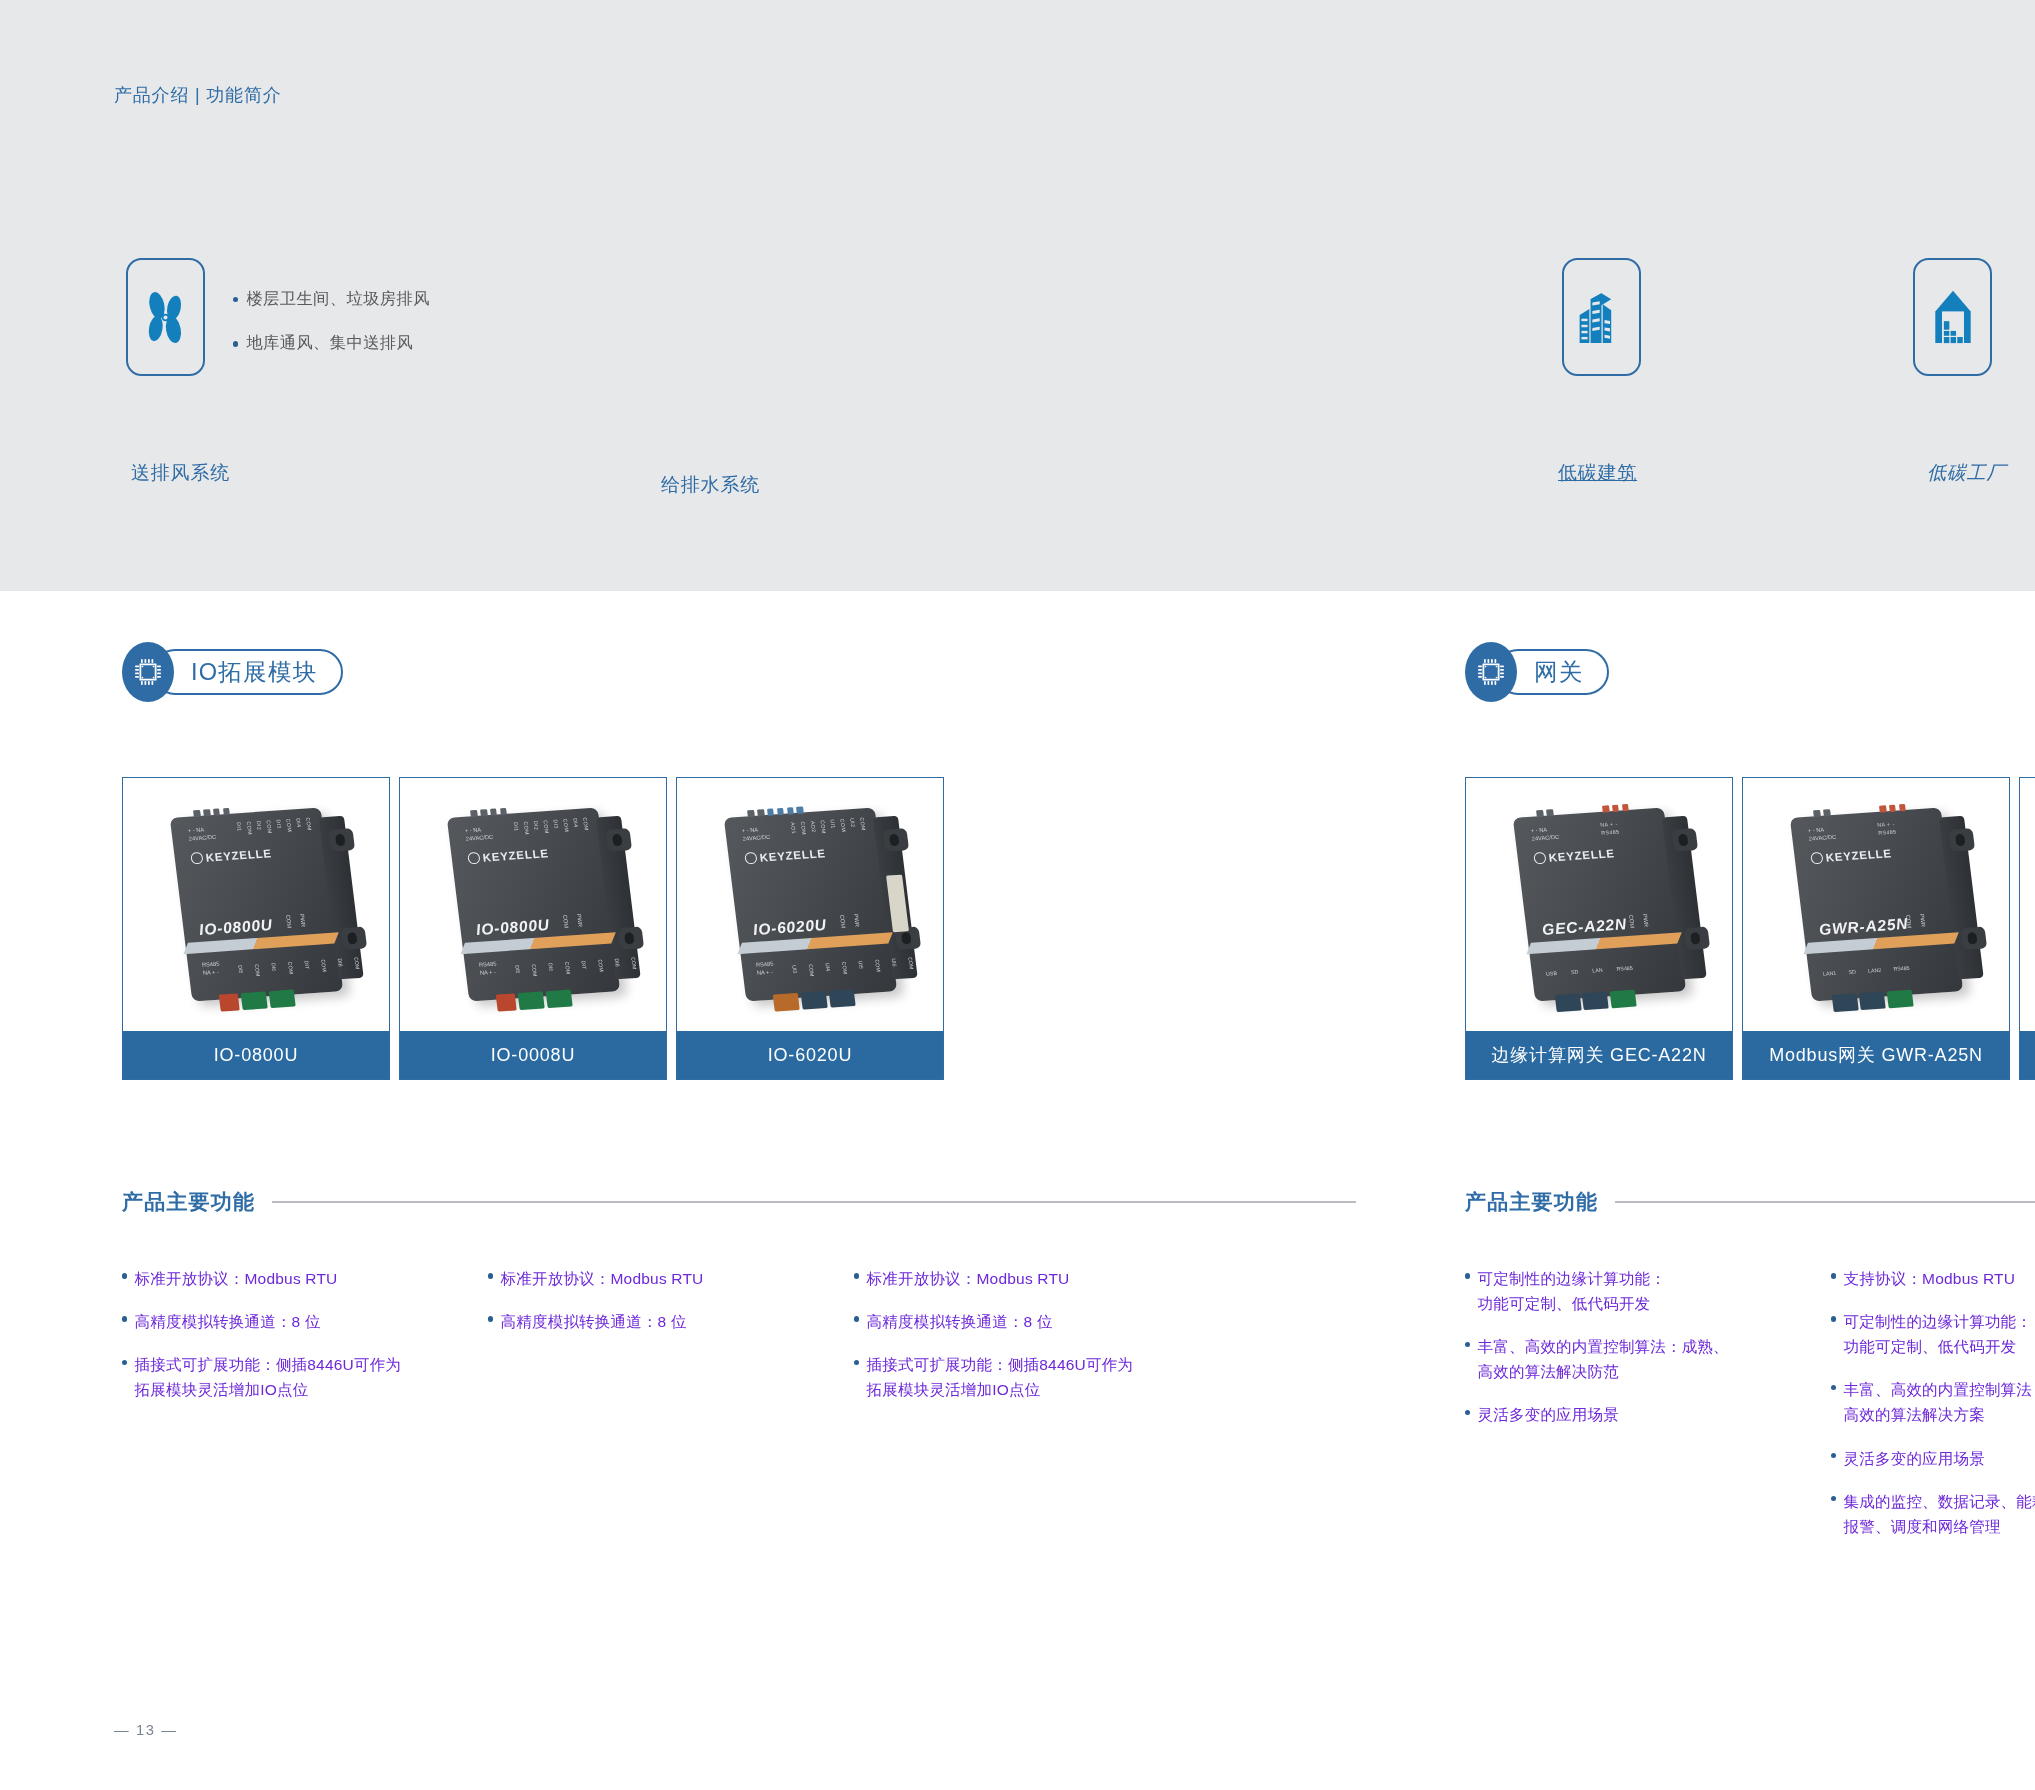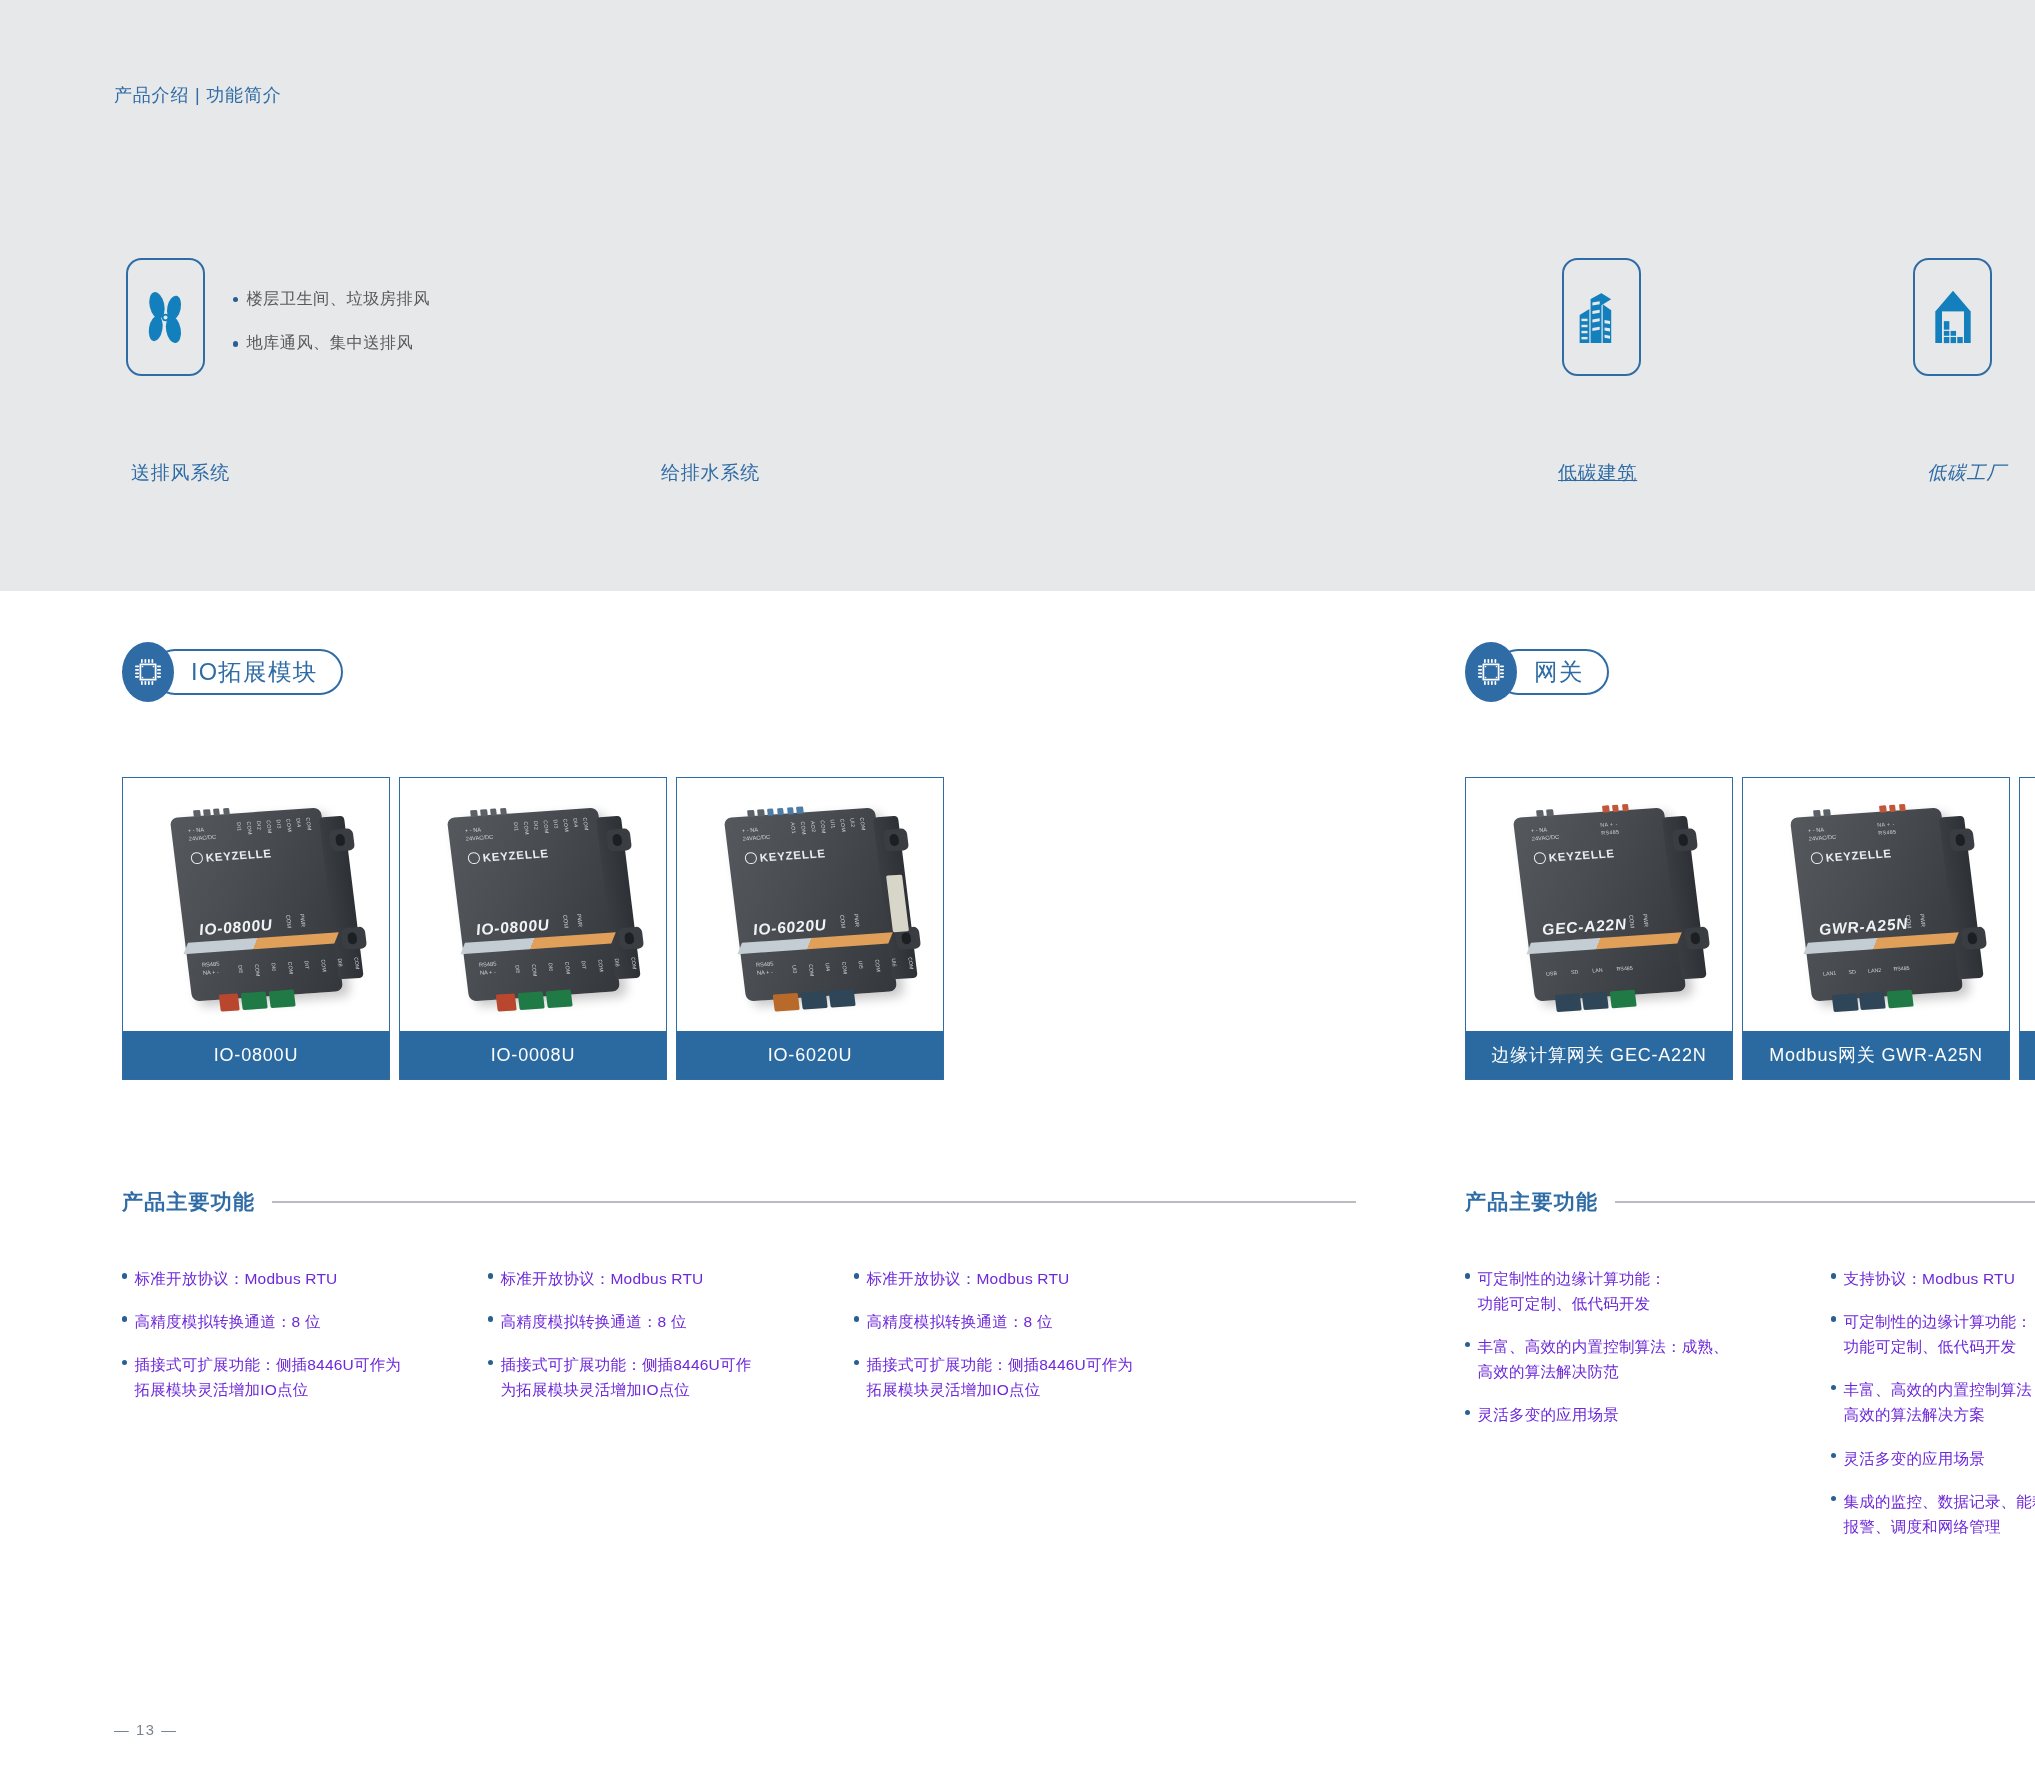--- a/index.html
+++ b/index.html
@@ -227,21 +227,21 @@
         <span>楼层卫生间、垃圾房排风</span>
       </div>
       <div class="scn-bullet">
         <span class="dot"></span>
         <span>地库通风、集中送排风</span>
       </div>
     </div>
   </div>
   <div class="scn-caption" style="left:131px;top:460px;">送排风系统</div>
 
-  <div class="scn-caption" style="left:661px;top:460px;">给排水系统</div>
+  <div class="scn-caption" style="left:661px;top:472px;">给排水系统</div>
 
   <div class="scn" style="left:1562px;top:258px;">
     <div class="scn-box">
       <span>
         <svg width="51" height="61" viewBox="0 0 84 100">
           <g fill="#1380bd">
             <path d="M6 46 L22 36 L22 92 L6 92 Z"></path>
             <path d="M24 20 L42 10 L42 92 L24 92 Z"></path>
             <path d="M44 28 L58 38 L58 92 L44 92 Z"></path>
             <path d="M24 20 L42 10 L58 20 L42 30 Z"></path>
@@ -532,24 +532,20 @@
     </div>
     <div class="feat-col" style="width:366px;">
       <div class="feat-item">
         <span class="dot"></span>
         <span class="feat-text">标准开放协议：Modbus RTU</span>
       </div>
       <div class="feat-item">
         <span class="dot"></span>
         <span class="feat-text">高精度模拟转换通道：8 位</span>
       </div>
-      <div class="feat-item">
-        <span class="dot"></span>
-        <span class="feat-text">插接式可扩展功能：侧插8446U可作<br>为拓展模块灵活增加IO点位</span>
-      </div>
     </div>
     <div class="feat-col" style="width:366px;">
       <div class="feat-item">
         <span class="dot"></span>
         <span class="feat-text">标准开放协议：Modbus RTU</span>
       </div>
       <div class="feat-item">
         <span class="dot"></span>
         <span class="feat-text">高精度模拟转换通道：8 位</span>
       </div>

